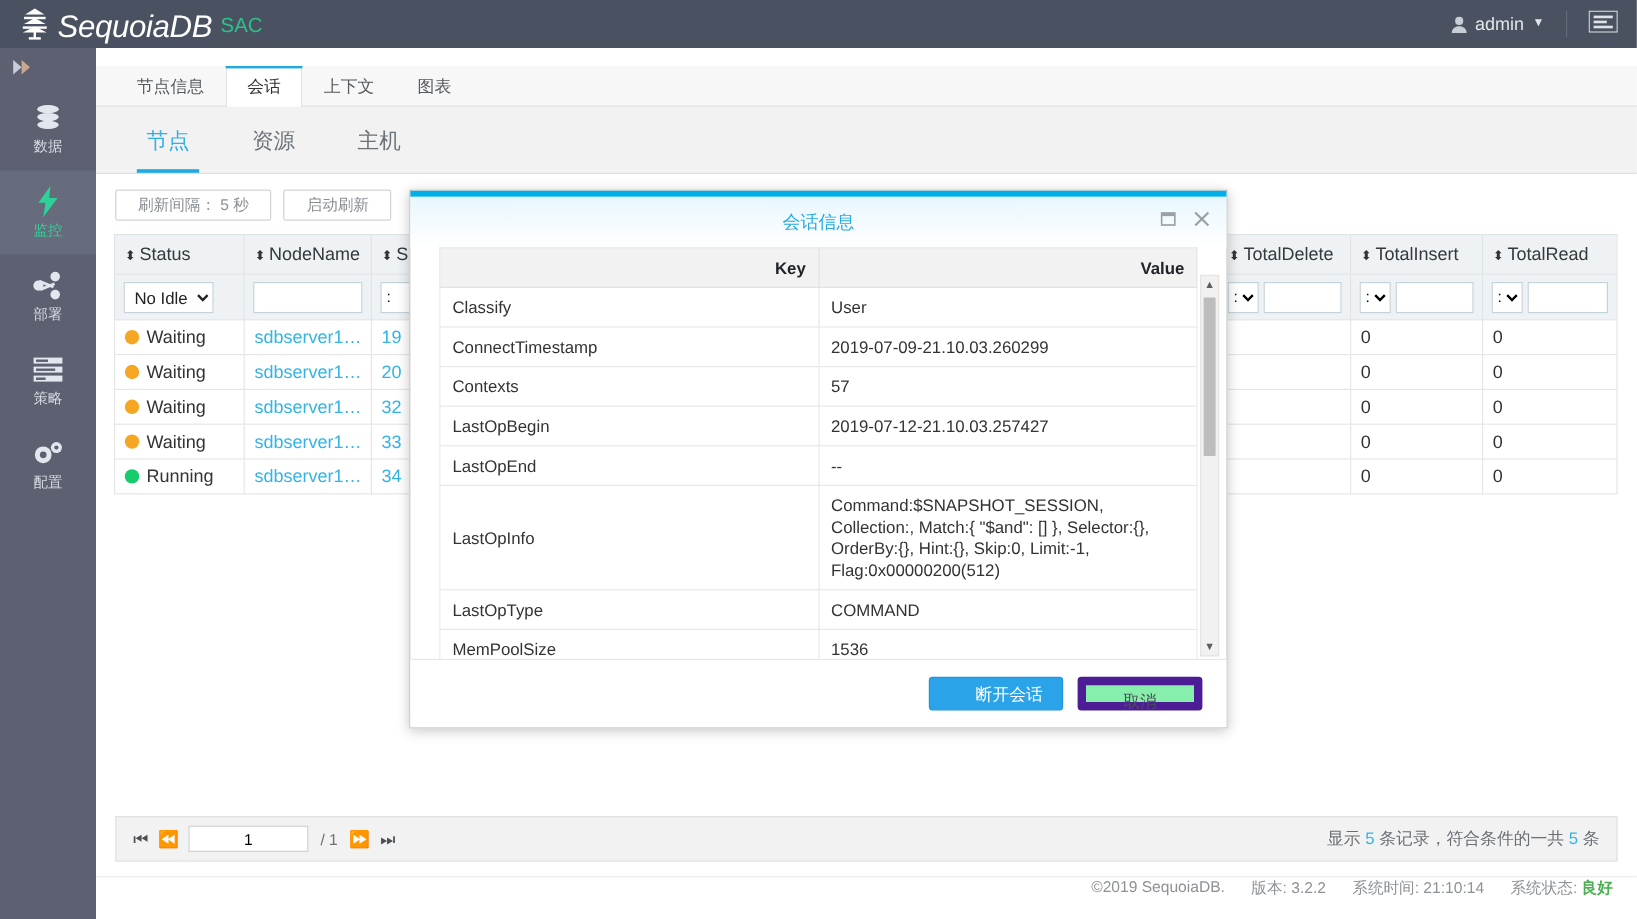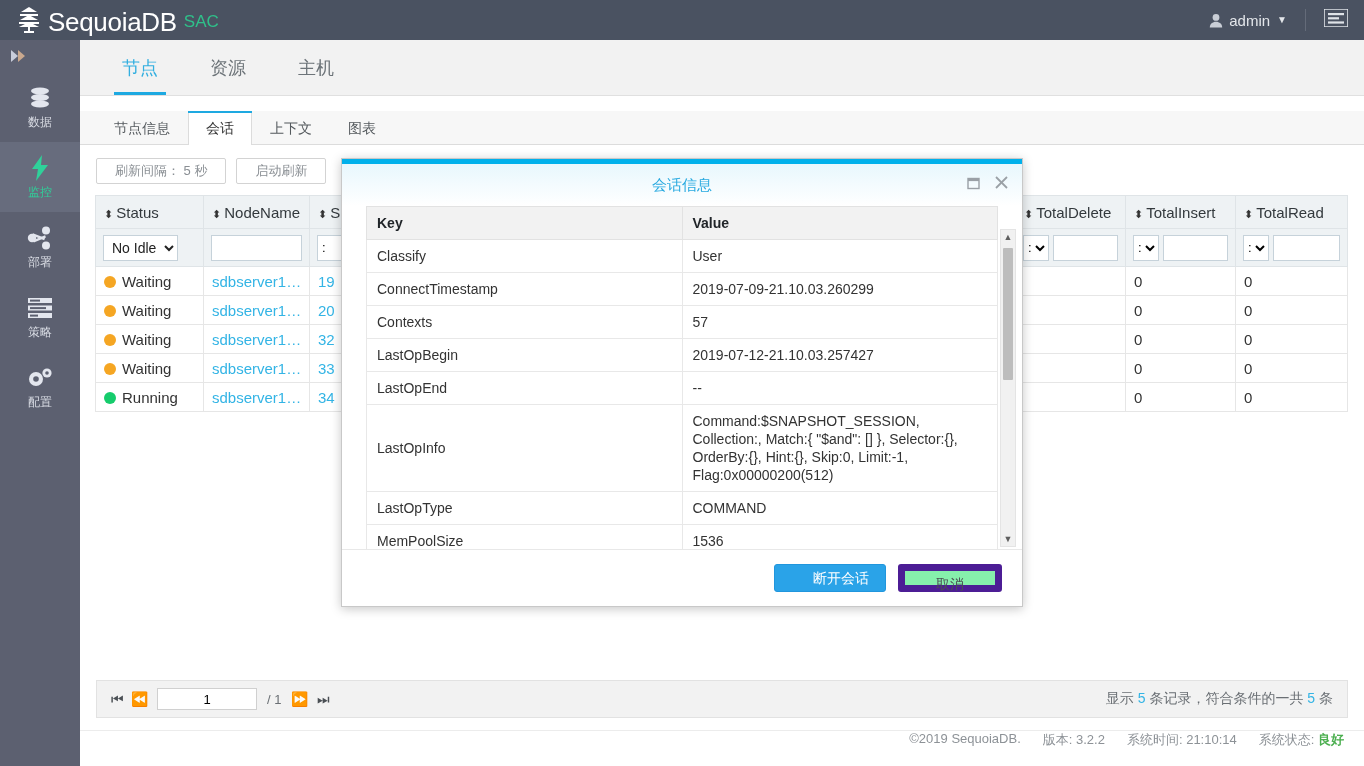--- a/index.html
+++ b/index.html
@@ -15,20 +15,21 @@
   #topbar {
     position: absolute; left: 0; top: 0; width: 1364px; height: 40px;
     background: #4a5261;
     display: flex; align-items: center; justify-content: space-between;
   }
   #brand { display: flex; align-items: flex-end; padding-left: 14px; }
   .tree-logo { width: 30px; height: 30px; margin-right: 4px; margin-bottom: 2px; }
   #brand-name {
     color: #ffffff; font-size: 26px; line-height: 28px; letter-spacing: -0.3px;
     font-family: "Liberation Sans", sans-serif;
+    font-style: italic;
   }
   #brand-sub {
     color: #2fc08a; font-size: 17px; line-height: 24px; margin-left: 7px; margin-bottom: 2px;
   }
   #topbar-right { display: flex; align-items: center; padding-right: 16px; }
   #user-menu { display: flex; align-items: center; color: #e3e6ea; font-size: 15px; cursor: pointer; }
   .user-avatar-icon { width: 14px; height: 15px; margin-right: 6px; }
   .caret-down { margin-left: 7px; font-size: 10px; line-height: 10px; }
   #topbar-divider { width: 1px; height: 22px; background: #646b79; margin: 0 18px; }
   #hamburger { cursor: pointer; }
@@ -173,21 +174,21 @@
   #modal-body {
     position: absolute; left: 0; top: 47px; right: 0; bottom: 57px;
     overflow: hidden;
   }
   #modal-scrollarea {
     position: absolute; left: 24px; top: 0; right: 24px; bottom: 0;
     overflow: hidden;
   }
   table.kv { border-collapse: collapse; width: 100%; table-layout: fixed; }
   table.kv th {
-    background: #f2f2f2; border: 1px solid #e2e2e2; text-align: left;
+    background: #f2f2f2; border: 1px solid #e2e2e2; text-align: right;
     font-size: 14px; font-weight: bold; color: #212529; padding: 8px 10px;
   }
   table.kv td {
     border: 1px solid #e8e8e8; font-size: 14px; color: #333;
     padding: 7px 10px; vertical-align: middle; line-height: 18px;
     word-break: break-word;
   }
   table.kv td.k { width: 246px; }
   #modal-scroll {
     position: absolute; right: 6px; top: 23px; width: 16px; bottom: 2px;
@@ -325,31 +326,31 @@
         <circle cx="10" cy="13" r="2.8" fill="#5c6070"></circle>
         <circle cx="21" cy="7" r="1.8" fill="#5c6070"></circle>
       </svg>
     </span>
     <span class="side-label">配置</span>
   </div>
 </div>
 
 <div id="content">
 
-  <div id="maintabs">
-    <div class="main-tab active"><span>节点</span></div>
-    <div class="main-tab"><span>资源</span></div>
-    <div class="main-tab"><span>主机</span></div>
-  </div>
-
   <div id="subtabs">
     <div class="sub-tab"><span>节点信息</span></div>
     <div class="sub-tab active"><span>会话</span></div>
     <div class="sub-tab"><span>上下文</span></div>
     <div class="sub-tab"><span>图表</span></div>
+  </div>
+
+  <div id="maintabs">
+    <div class="main-tab active"><span>节点</span></div>
+    <div class="main-tab"><span>资源</span></div>
+    <div class="main-tab"><span>主机</span></div>
   </div>
 
   <div id="toolbar">
     <div class="tool-btn">刷新间隔： 5 秒</div>
     <div class="tool-btn">启动刷新</div>
   </div>
 
   <div id="table-wrap">
     <table class="grid">
       <colgroup>

